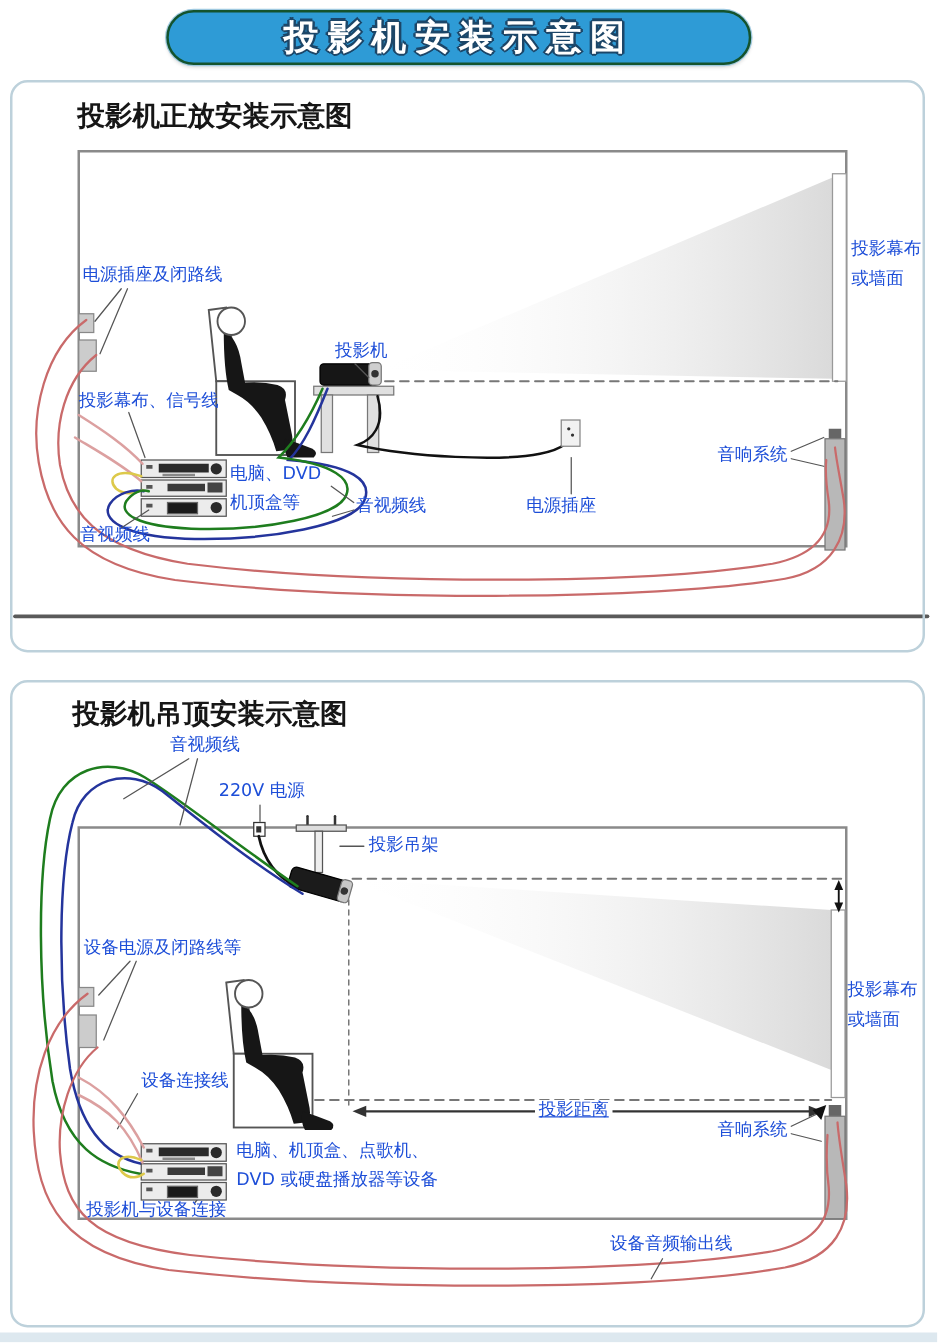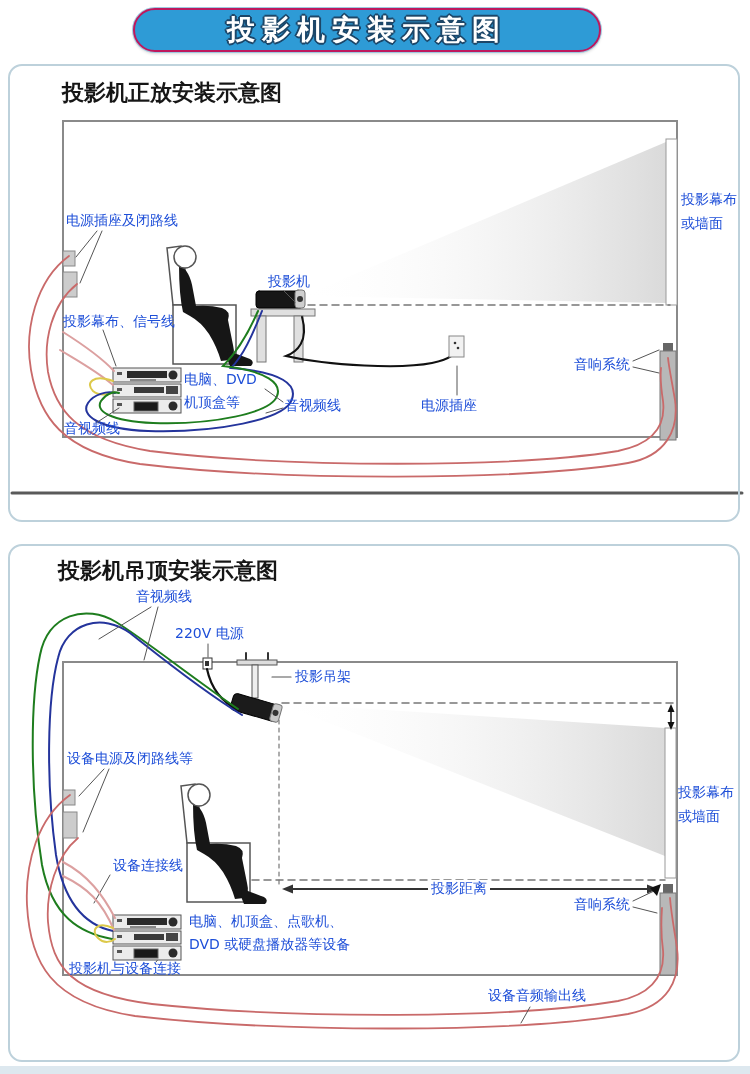--- a/index.html
+++ b/index.html
@@ -3,29 +3,29 @@
 <meta charset="utf-8">
 <style>
   html,body{margin:0;padding:0;background:#fff;}
   #stage{position:relative;width:750px;height:1074px;background:#fff;overflow:hidden;
          font-family:"DejaVu Sans",sans-serif;color:#1a1a1a;}
   #art{position:absolute;left:0;top:0;pointer-events:none;}
   .panel{position:absolute;border:2px solid #bdd1db;border-radius:14px;background:transparent;}
   #panel1{left:8px;top:64px;width:728px;height:454px;}
   #panel2{left:8px;top:544px;width:728px;height:514px;}
   .title-pill{position:absolute;left:133px;top:8px;width:464px;height:40px;
-     background:#2e9bd6;border:2px solid #be185d;border-radius:24px;
+     background:#2e9bd6;border:2px solid #14532d;border-radius:24px;
      box-shadow:0 0 0 1px #9fc9e0, 0 2px 3px rgba(0,0,0,.15);
      display:flex;align-items:center;justify-content:center;}
   .title-pill span{font-size:28px;font-weight:bold;color:#fff;letter-spacing:7px;
      text-shadow:-2px 0 #1c4668,2px 0 #1c4668,0 -2px #1c4668,0 2px #1c4668,
                  -1px -1px #1c4668,1px 1px #1c4668,-1px 1px #1c4668,1px -1px #1c4668;}
   .heading{position:absolute;font-size:22px;font-weight:bold;white-space:nowrap;color:#161616;margin-left:44px;}
   .lbl{position:absolute;font-size:14px;line-height:16px;white-space:nowrap;color:#1d4ed8;}
-  .lbl.bg{background:#fff;padding:0 3px;}
+  .lbl.bg{background:#fff;padding:0 3px;text-decoration:underline;}
   .bottom-strip{position:absolute;left:0;top:1066px;width:750px;height:8px;background:#dde8ef;}
 </style>
 </head>
 <body>
 
 <div id="stage">
 
   <svg id="art" width="750" height="1074" viewBox="0 0 750 1074">
     <defs>
       <linearGradient id="g1" x1="0" y1="0" x2="1" y2="0">

